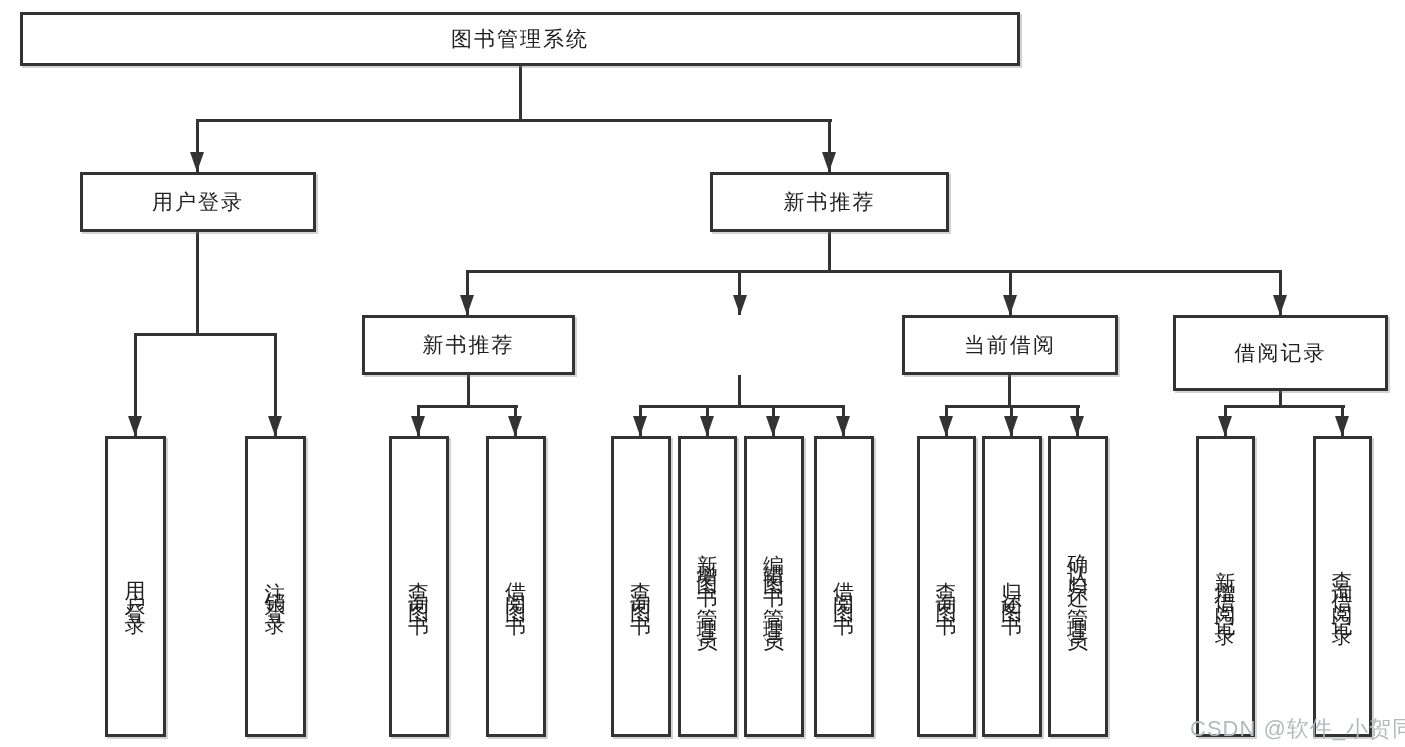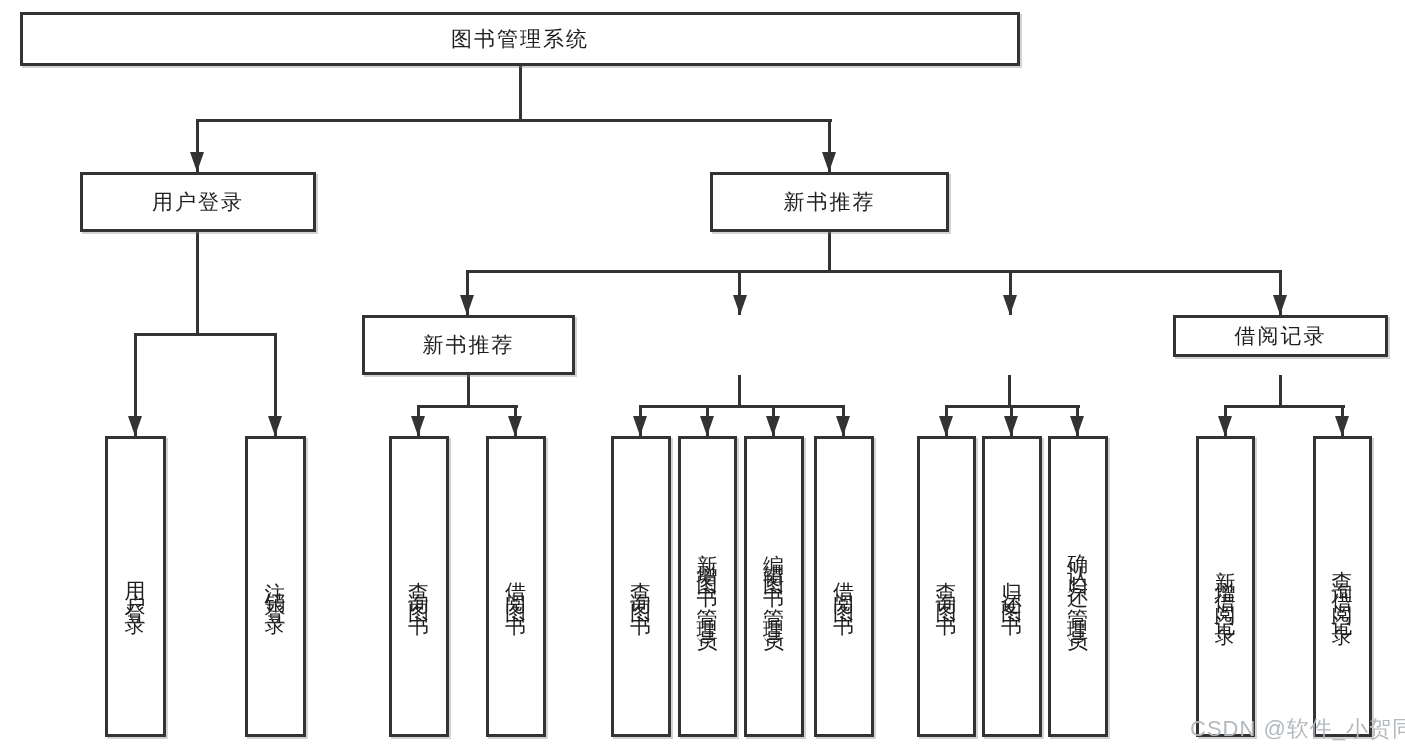--- a/index.html
+++ b/index.html
@@ -108,21 +108,24 @@
   <div class="node" style="left:80px;top:172px;width:236px;height:60px">
     <span class="lbl">用户登录</span>
   </div>
   <div class="node" style="left:710px;top:172px;width:239px;height:60px">
     <span class="lbl">新书推荐</span>
   </div>
 
   <div class="node" style="left:362px;top:315px;width:213px;height:60px">
     <span class="lbl">新书推荐</span>
   </div>
-  <div class="node" style="left:1173px;top:315px;width:215px;height:42px">
+  <div class="node" style="left:902px;top:315px;width:216px;height:60px">
+    <span class="lbl">当前借阅</span>
+  </div>
+  <div class="node" style="left:1173px;top:315px;width:215px;height:76px">
     <span class="lbl">借阅记录</span>
   </div>
 
   <div class="node vert" style="left:105px;top:436px;width:61px;height:301px">
     <span class="lbl">用户登录</span>
   </div>
   <div class="node vert" style="left:245px;top:436px;width:61px;height:301px">
     <span class="lbl">注销登录</span>
   </div>
 

